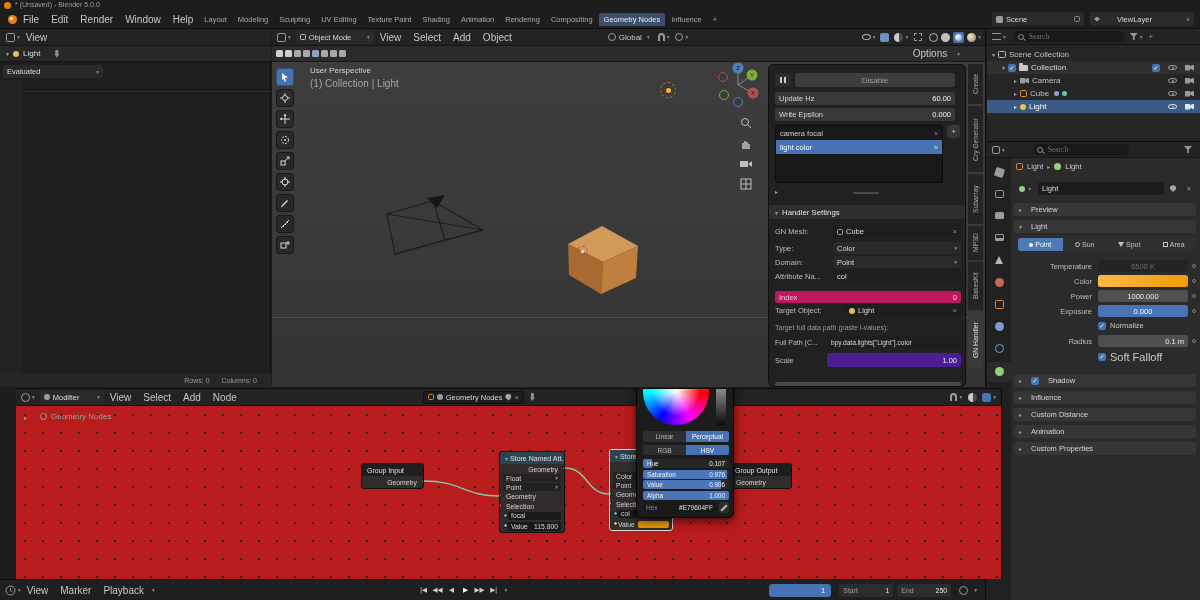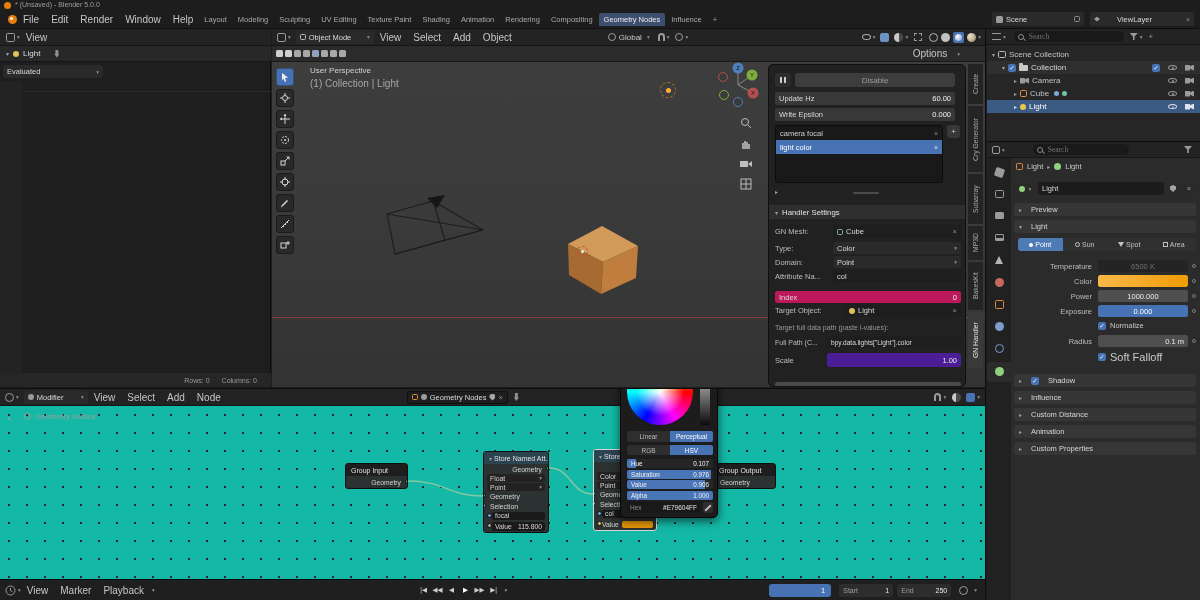--- a/index.html
+++ b/index.html
@@ -588,21 +588,21 @@
     <div class="abs sec" style="left:27px;top:283px;width:182px;height:13px">
       <span class="ar">▸</span>
         <span>Animation</span>
     </div>
     <div class="abs sec" style="left:27px;top:300px;width:182px;height:13px">
       <span class="ar">▸</span>
         <span>Custom Properties</span>
     </div>
   </div>
 
-  <div class="abs" style="left:0;top:388px;width:986px;height:191px;background:#14b8a6;border-top:1px solid #0d0d0d;border-right:1px solid #0d0d0d;overflow:hidden">
+  <div class="abs" style="left:16px;top:388px;width:986px;height:191px;background:#b91c1c;border-top:1px solid #0d0d0d;border-right:1px solid #0d0d0d;overflow:hidden">
     <div class="abs f" style="left:0;top:0;width:986px;height:17px;background:#232323;border-bottom:1px solid #141414;z-index:6">
       <span class="sqic" style="margin-left:5px;width:9px;height:9px;border:1px solid #9a9a9a;border-radius:50%"></span>
       <span class="chev">▾</span>
       <div class="drp" style="margin-left:5px;width:64px;height:13px;gap:3px">
         <span class="sqic" style="width:6px;height:6px;background:#9a9a9a;border-radius:50%"></span>
         <span>Modifier</span>
           <span class="sp"></span>
           <span class="chev">▾</span>
       </div>
       <span class="m">View</span>

